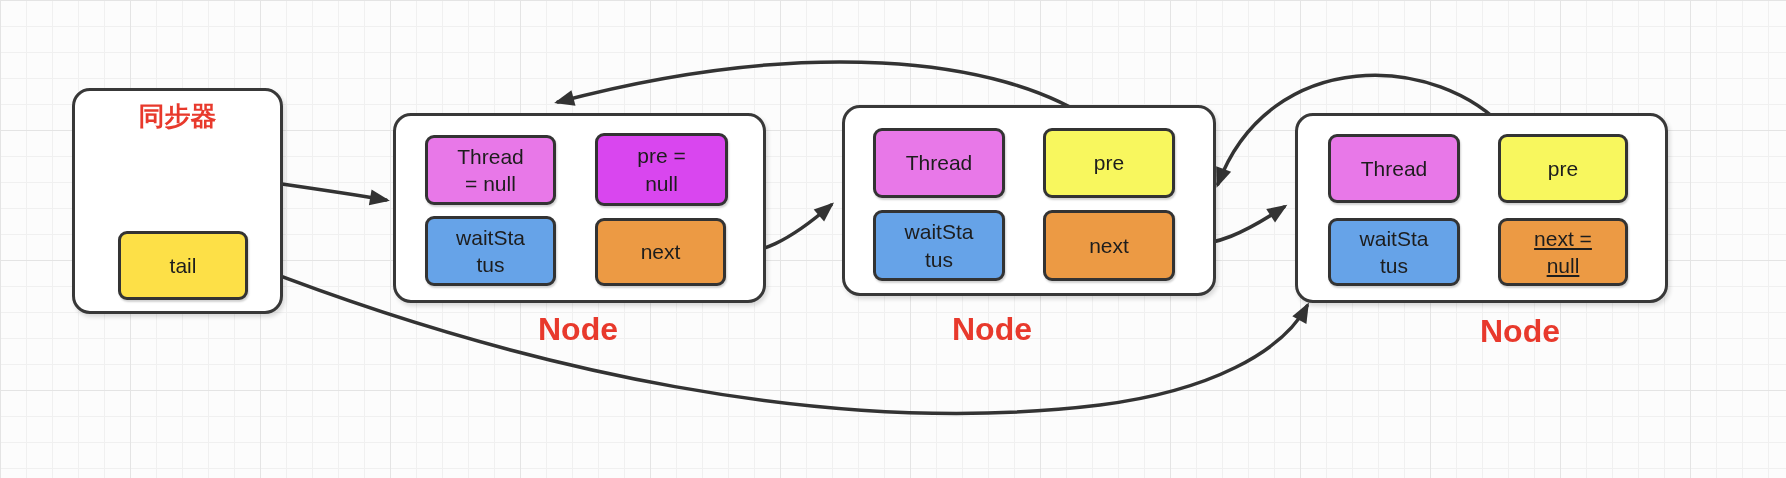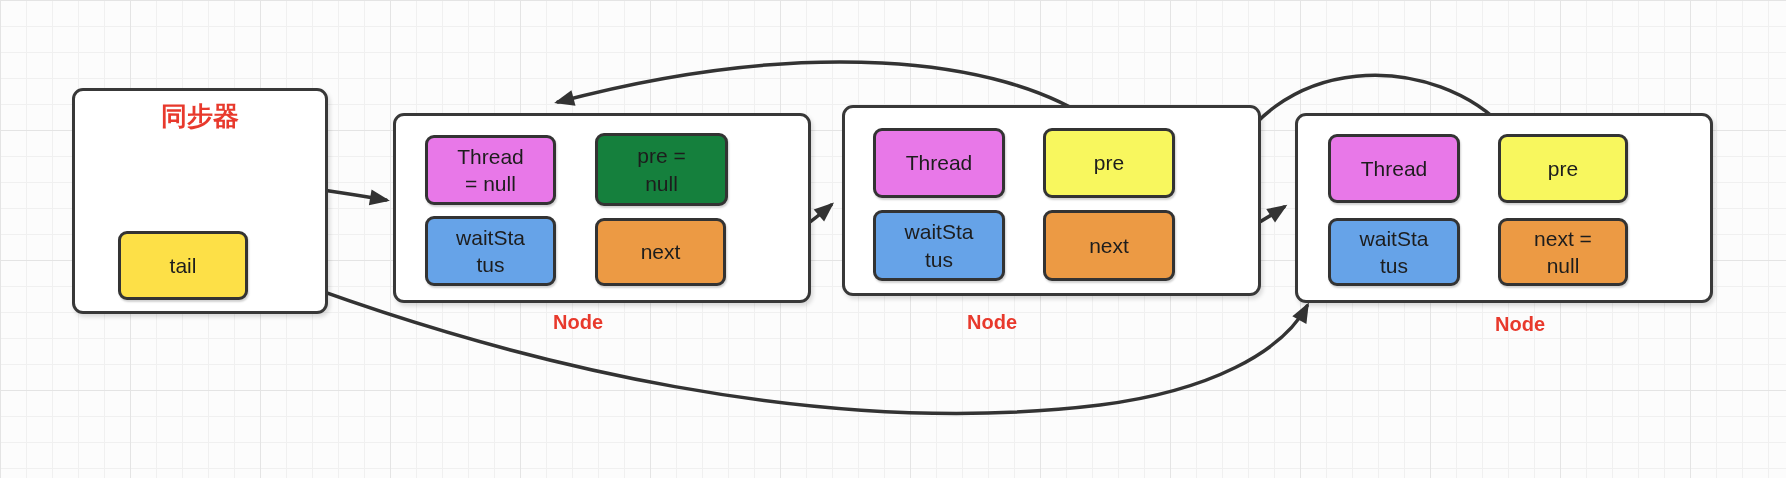--- a/index.html
+++ b/index.html
@@ -18,23 +18,22 @@
     overflow:hidden;
   }
 
   .edges{position:absolute;inset:0;pointer-events:none;}
   .edge{fill:none;stroke:#333333;stroke-width:3.5px;stroke-linecap:round;}
 
   .outer-box{
     position:absolute;
     background:#ffffff;
     border:3px solid #383838;
-    border-radius:11px;
+    border-radius:18px;
     box-shadow:2px 3px 4px rgba(0,0,0,0.14);
-    padding-left:45px;
   }
 
   .field{
     position:absolute;
     box-sizing:border-box;
     border:3px solid #333333;
     border-radius:9px;
     display:flex;align-items:center;justify-content:center;
     text-align:center;
     font-size:21px;line-height:1.3;
@@ -45,21 +44,21 @@
 
   .sync-title{
     position:absolute;left:0;top:8px;width:100%;
     text-align:center;
     font-size:26px;font-weight:bold;
   }
 
   .caption{
     position:absolute;
     transform:translateX(-50%);
-    font-size:20px;font-weight:bold;
+    font-size:32px;font-weight:bold;
   }
 </style>
 </head>
 <body>
 
 <div class="canvas">
 
   <svg class="edges" width="1786" height="478" viewBox="0 0 1786 478" xmlns="http://www.w3.org/2000/svg">
     <defs>
       <marker id="arw" markerWidth="22" markerHeight="18" refX="17" refY="9" orient="auto" markerUnits="userSpaceOnUse">
@@ -75,21 +74,21 @@
   </svg>
 
   <div class="outer-box" style="left:72px;top:88px;width:205px;height:220px">
     <div class="sync-title" style="color: rgb(232, 57, 44);">同步器</div>
     <div class="field" style="left: 43px; top: 140px; width: 130px; height: 69px; background-color: #fde047;">tail</div>
   </div>
 
   <div class="outer-box" style="left:393px;top:113px;width:367px;height:184px">
     <div class="field" style="left: 29px; top: 19px; width: 131px; height: 70px; background-color: rgb(232, 120, 232);">Thread
 = null</div>
-    <div class="field" style="left: 199px; top: 17px; width: 133px; height: 73px; background-color: #15803d;">pre =
+    <div class="field" style="left: 199px; top: 17px; width: 133px; height: 73px; background-color: #d946ef;">pre =
 null</div>
     <div class="field" style="left: 29px; top: 100px; width: 131px; height: 70px; background-color: rgb(102, 163, 232);">waitSta
 tus</div>
     <div class="field" style="left: 199px; top: 102px; width: 131px; height: 68px; background-color: rgb(236, 154, 68);">next</div>
   </div>
   <div class="caption" style="left: 578px; top: 311px; color: rgb(232, 57, 44);">Node</div>
 
   <div class="outer-box" style="left:842px;top:105px;width:368px;height:185px">
     <div class="field" style="left: 28px; top: 20px; width: 132px; height: 70px; background-color: rgb(232, 120, 232);">Thread</div>
     <div class="field" style="left: 198px; top: 20px; width: 132px; height: 70px; background-color: rgb(248, 247, 94);">pre</div>
@@ -97,18 +96,18 @@
 tus</div>
     <div class="field" style="left: 198px; top: 102px; width: 132px; height: 71px; background-color: rgb(236, 154, 68);">next</div>
   </div>
   <div class="caption" style="left: 992px; top: 311px; color: rgb(232, 57, 44);">Node</div>
 
   <div class="outer-box" style="left:1295px;top:113px;width:367px;height:184px">
     <div class="field" style="left: 30px; top: 18px; width: 132px; height: 69px; background-color: rgb(232, 120, 232);">Thread</div>
     <div class="field" style="left: 200px; top: 18px; width: 130px; height: 69px; background-color: rgb(248, 247, 94);">pre</div>
     <div class="field" style="left: 30px; top: 102px; width: 132px; height: 68px; background-color: rgb(102, 163, 232);">waitSta
 tus</div>
-    <div class="field" style="left: 200px; top: 102px; width: 130px; height: 68px; background-color: rgb(236, 154, 68);">next =
+    <div class="field" style="left: 200px; top: 102px; width: 130px; height: 68px; background-color: rgb(236, 154, 68); text-decoration: underline;">next =
 null</div>
   </div>
   <div class="caption" style="left: 1520px; top: 313px; color: rgb(232, 57, 44);">Node</div>
 
 </div>
 
 </body></html>

